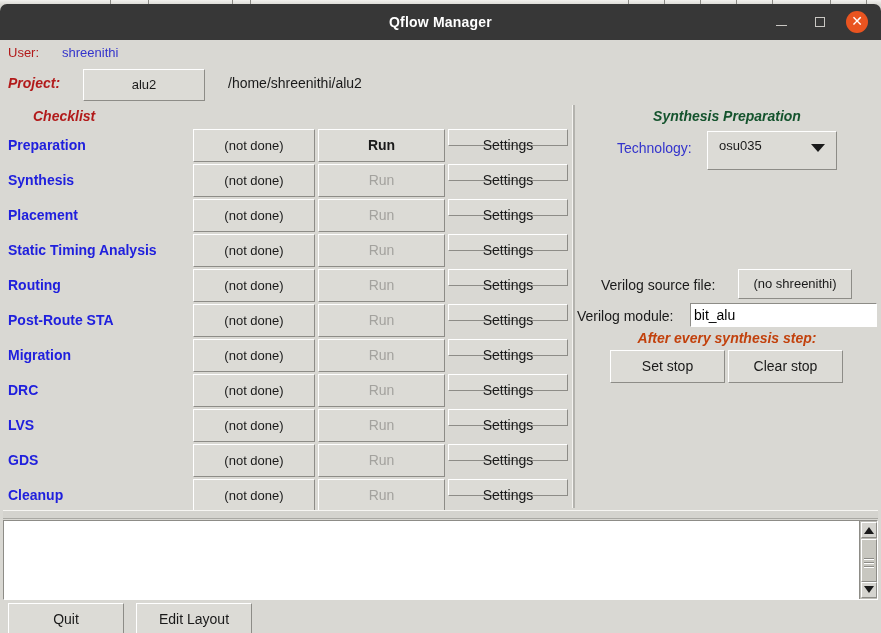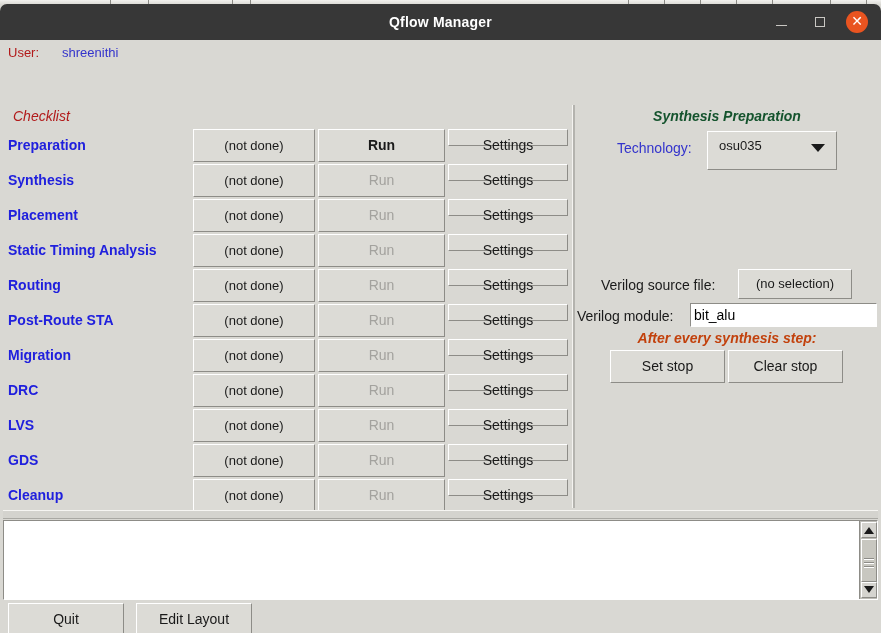--- a/index.html
+++ b/index.html
@@ -152,22 +152,22 @@
   #divider-v {
     position: absolute;
     left: 572px; top: 0;
     width: 2px; height: 403px;
     background: #b4b3ae;
     border-left: 1px solid #f4f3f0;
   }
 
   
   #checklist-title {
-    position: absolute; left: 13px; top: 3px;
-    font-size: 14px; font-weight: normal; font-style: italic; color: #b21a1a;
+    position: absolute; left: 33px; top: 3px;
+    font-size: 14px; font-weight: bold; font-style: italic; color: #b21a1a;
   }
   .row-label {
     position: absolute;
     left: 8px;
     font-size: 14px;
     font-weight: bold;
     color: #2020dd;
     white-space: nowrap;
   }
   .row-status {
@@ -384,20 +384,25 @@
     <div id="title-text">Qflow Manager</div>
     <div class="win-btn" id="btn-min">
         <span class="glyph"></span>
       </div>
     <div class="win-btn" id="btn-max">
         <span class="glyph"></span>
       </div>
     <div id="btn-close">✕</div>
   </div>
 
+  <div id="projectrow">
+    <div id="project-label">Project:</div>
+    <div id="project-button" class="tkbtn">alu2</div>
+    <div id="project-path">/home/shreenithi/alu2</div>
+  </div>
 
   <div id="main">
     <div id="divider-v"></div>
 
     <div id="checklist-panel">
       <div id="checklist-title">Checklist</div>
       <div id="checklist-rows">
           <div class="row-label" style="top: 32px;">Preparation</div>
           <div class="row-status tkbtn" style="top: 24px;">(not done)</div>
           <div class="row-run tkbtn bold" style="top: 24px;">Run</div>
@@ -448,21 +453,21 @@
     <div id="synthesis-panel">
       <div id="synth-title">Synthesis Preparation</div>
 
       <div id="tech-label">Technology:</div>
       <div id="tech-combo" class="tkbtn">
         <span class="value">osu035</span>
         <span class="arrow"></span>
       </div>
 
       <div id="vsrc-label">Verilog source file:</div>
-      <div id="vsrc-button" class="tkbtn">(no selection)</div>
+      <div id="vsrc-button" class="tkbtn">(no shreenithi)</div>
 
       <div id="vmod-label">Verilog module:</div>
       <div id="vmod-entry">bit_alu</div>
 
       <div id="afterstep-title">After every synthesis step:</div>
       <div id="set-stop" class="tkbtn">Set stop</div>
       <div id="clear-stop" class="tkbtn">Clear stop</div>
     </div>
   </div>
 

